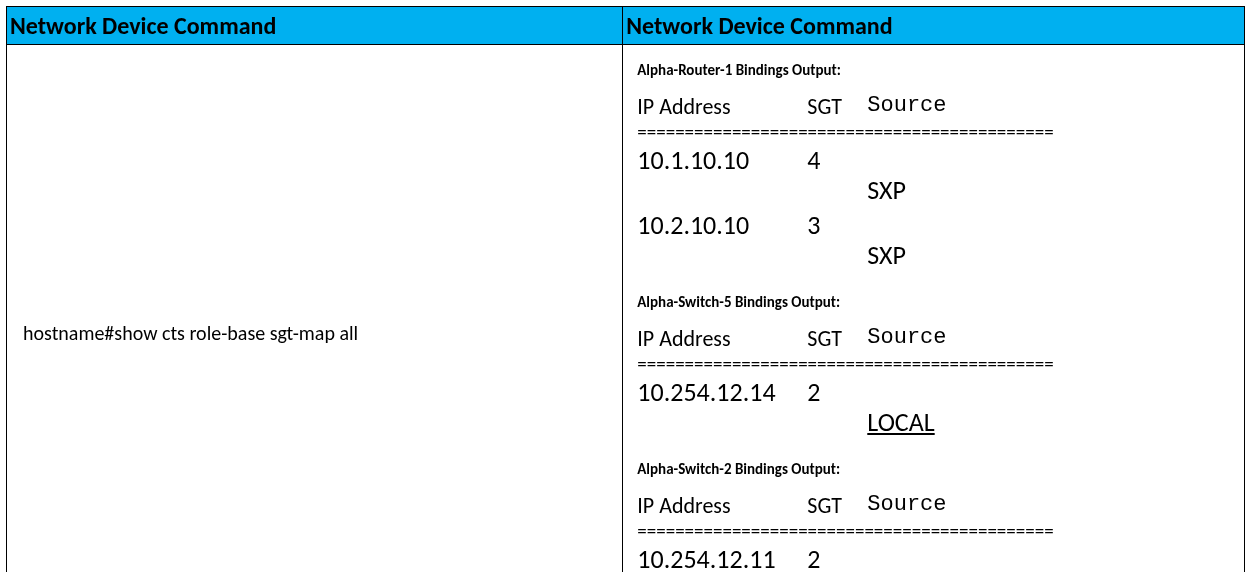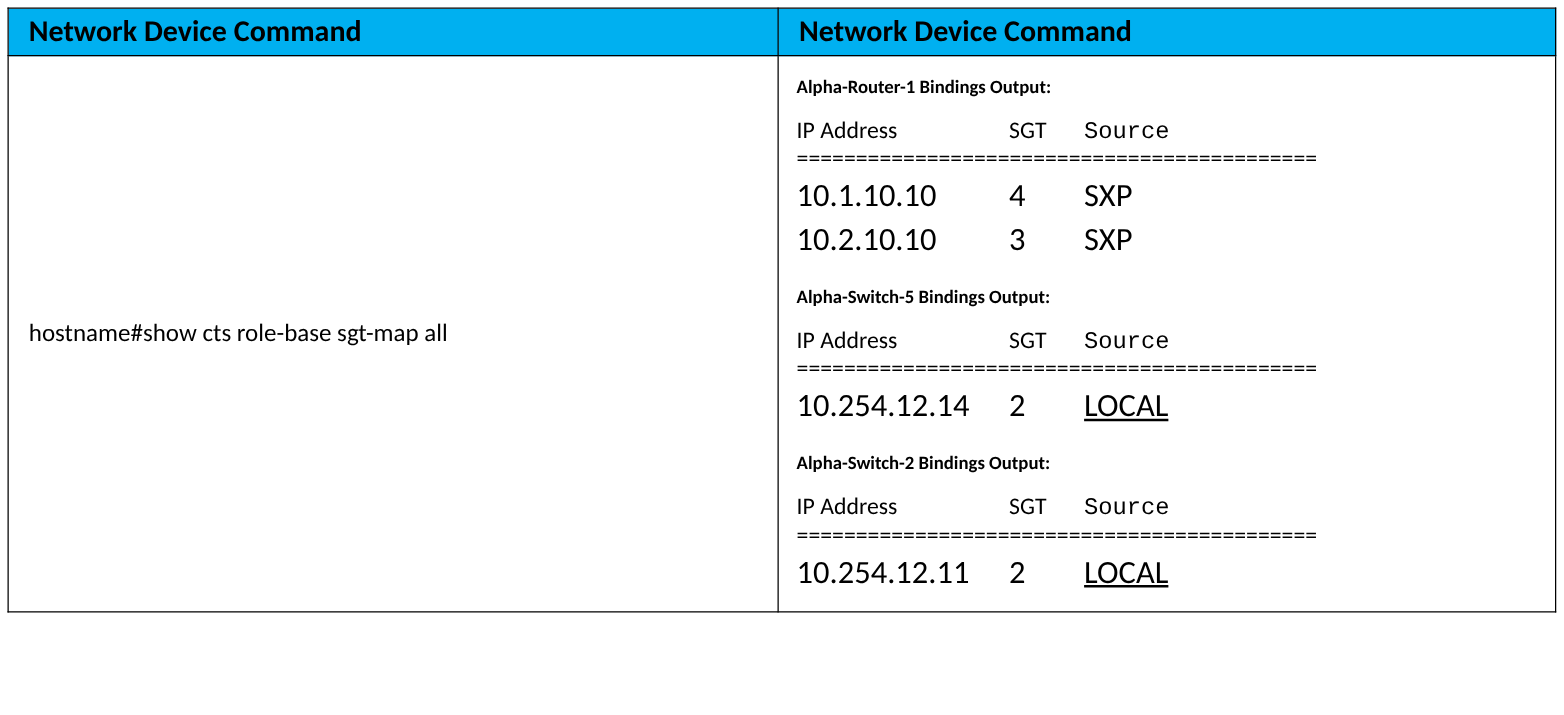--- a/index.html
+++ b/index.html
@@ -4,47 +4,47 @@
   <style>
     * { box-sizing: border-box; margin: 0; padding: 0; }
     body { font-family: Calibri, Arial, sans-serif; background: #fff; padding: 6px; }
     .table { width: 1239px; border-collapse: collapse; }
     .header-row th {
       background: #00b0f0;
       border: 1.5px solid #000;
       text-align: left;
       font-size: 24px;
       font-weight: bold;
-      padding: 4px 16px;
+      padding: 4px 3px;
       color: #000;
     }
     .body-row td {
       border: 1.5px solid #000;
       vertical-align: middle;
       padding: 10px 16px;
       font-size: 20px;
       color: #000;
     }
     .body-row td.output-cell {
       vertical-align: top;
       padding: 10px 14px 14px 14px;
     }
     .col1 { width: 617px; }
     .col2 { width: 622px; }
     .out-title { font-weight: bold; font-size: 15px; margin-top: 10px; margin-bottom: 14px; }
     .out-title:first-child { margin-top: 6px; }
-    .hdr-line { font-size: 19px; display: flex; align-items: center; }
+    .hdr-line { font-size: 22px; display: flex; }
     .hdr-line .c-ip { width: 170px; display: inline-block; }
     .hdr-line .c-sgt { width: 60px; display: inline-block; }
     .hdr-line .c-src { display: inline-block; font-family: Liberation Mono, monospace; }
     .sep { font-size: 19px; letter-spacing: 0; white-space: nowrap; overflow: hidden; }
     .row-line { font-size: 26px; display: flex; line-height: 1.35; }
     .row-line .c-ip { width: 170px; display: inline-block; }
     .row-line .c-sgt { width: 60px; display: inline-block; }
-    .row-line .c-src { display: inline-block; }
+    .row-line .c-src { display: inline-block; margin-top: 30px; }
     .underline { text-decoration: underline; }
     .spacer-small { height: 10px; }
   </style>
 </head>
 <body>
 
 <table class="table">
   <colgroup>
     <col class="col1">
     <col class="col2">

